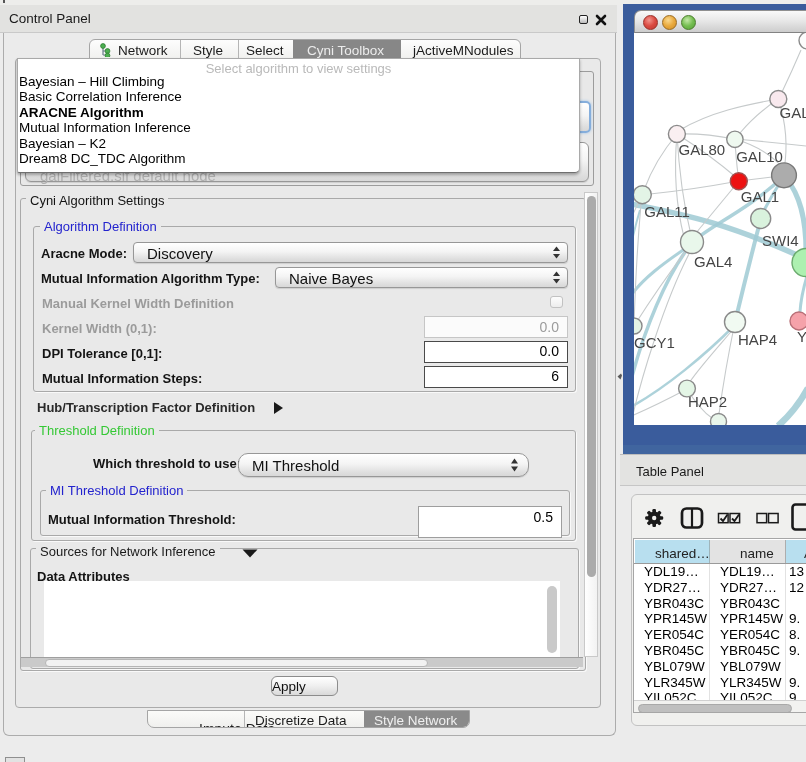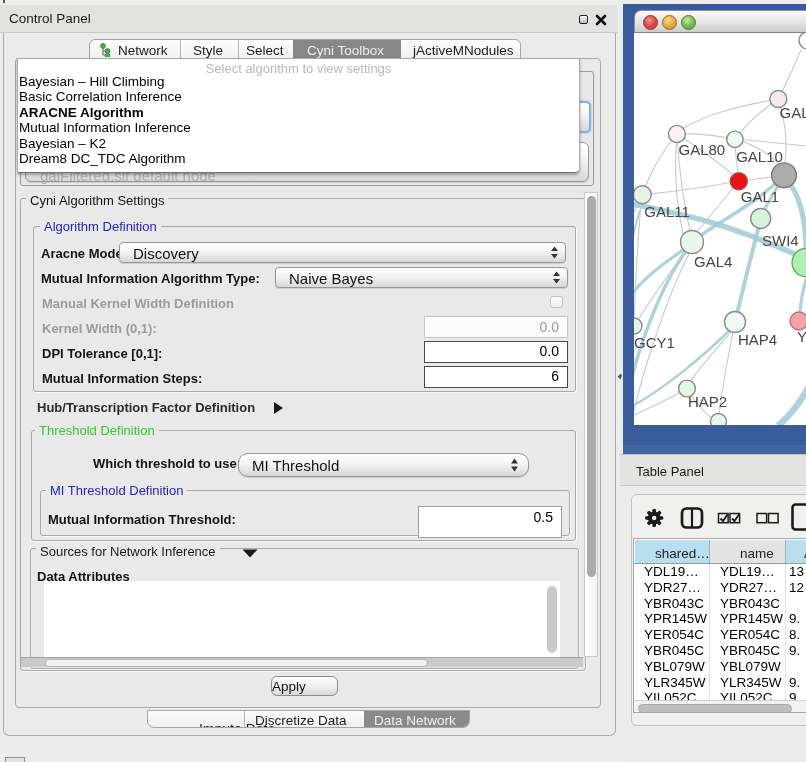--- a/index.html
+++ b/index.html
@@ -226,21 +226,21 @@
       <div class="ct" style="left:14px;top:24px;color:#AFAFAF;">galFiltered.sif default node</div>
     </div>
 
     <div class="group" style="left:20px;top:193px;width:564px;height:471px;"></div>
     <div class="gtitle" style="left:26px;top:189px;color:#141414;">Cyni Algorithm Settings</div>
 
     <div class="group" style="left:33px;top:221px;width:541px;height:164px;"></div>
     <div class="gtitle" style="left:40px;top:215px;color:#2323CE;">Algorithm Definition</div>
 
     <div class="lbl abs" style="left:41px;top:241px;">Aracne Mode:</div>
-    <div class="combo" style="left:119px;top:237px;width:433px;height:19px;padding-left:12px;">
+    <div class="combo" style="left:133px;top:237px;width:433px;height:19px;">
       <div class="ct" style="top:2px;">Discovery</div>
       <svg class="abs" style="right:6px;top:3px;" width="9" height="13" viewBox="0 0 9 13">
           <path d="M4.5 0.5 L8 5 L1 5 Z" fill="#333"></path>
           <path d="M4.5 12.5 L8 8 L1 8 Z" fill="#333"></path>
         </svg>
     </div>
     <div class="lbl abs" style="left:41px;top:266px;">Mutual Information Algorithm Type:</div>
     <div class="combo" style="left:275px;top:262px;width:291px;height:19px;">
       <div class="ct" style="top:2px;">Naive Bayes</div>
       <svg class="abs" style="right:6px;top:3px;" width="9" height="13" viewBox="0 0 9 13">
@@ -293,21 +293,21 @@
       <div class="abs" style="left:1.5px;top:3px;width:9px;height:381px;background:#ABABAB;border-radius:5px;"></div>
     </div>
 
     <div class="abs" style="left:271px;top:671px;width:67px;height:20px;border:1px solid #8C8C8C;border-radius:6px;background:linear-gradient(180deg,#FFFFFF,#EFEFEF 50%,#D9D9D9);text-align:left;font-size:13.5px;color:#111;line-height:19px;box-sizing:border-box;">Apply</div>
 
     <div id="bottabs" class="abs" style="left:147px;top:705px;width:323px;height:18px;border:1px solid #A5A5A5;border-radius:0 0 7px 7px;background:linear-gradient(180deg,#FBFBF9,#F0F0EE);box-sizing:border-box;overflow:hidden;">
       <div class="abs" style="left:96px;top:0;width:1px;height:18px;background:#B5B5B5;"></div>
       <div class="abs" style="left:216px;top:0;width:107px;height:18px;background:#8A8A8A;"></div>
       <div class="abs" style="left:7px;top:10px;font-size:14px;color:#1B1B1B;margin-left:44px;">Impute Data</div>
       <div class="abs" style="left:107px;top:2px;font-size:13.5px;color:#1B1B1B;">Discretize Data</div>
-      <div class="abs" style="left:226px;top:2px;font-size:13.5px;color:#EFEFEF;">Data Network</div>
+      <div class="abs" style="left:226px;top:2px;font-size:13.5px;color:#EFEFEF;">Style Network</div>
     </div>
 
     <div class="abs" style="left:17px;top:53px;width:563px;height:115px;background:#fff;border:1px solid #A9A9A9;border-bottom-color:#6F6F6F;border-bottom-right-radius:5px;border-bottom-left-radius:2px;box-shadow:0 2px 3px rgba(0,0,0,0.30);box-sizing:border-box;">
       <div class="abs" style="left:0;top:1.5px;width:561px;text-align:center;font-size:13px;color:#B9B9B9;">Select algorithm to view settings</div>
       <div class="abs" style="left:1px;top:14.5px;font-size:13.5px;color:#000;line-height:15.5px;white-space:nowrap;">Bayesian – Hill Climbing<br>Basic Correlation Inference<br><b>ARACNE Algorithm</b><br>Mutual Information Inference<br>Bayesian – K2<br>Dream8 DC_TDC Algorithm</div>
     </div>
   </div>
 
   <svg class="abs" style="left:617px;top:373px;" width="6" height="7" viewBox="0 0 6 7">
       <path d="M0.5 3.5 L4 0.5 L5 2.5 L3.5 6.5 Z" fill="#5A5A5A"></path>

